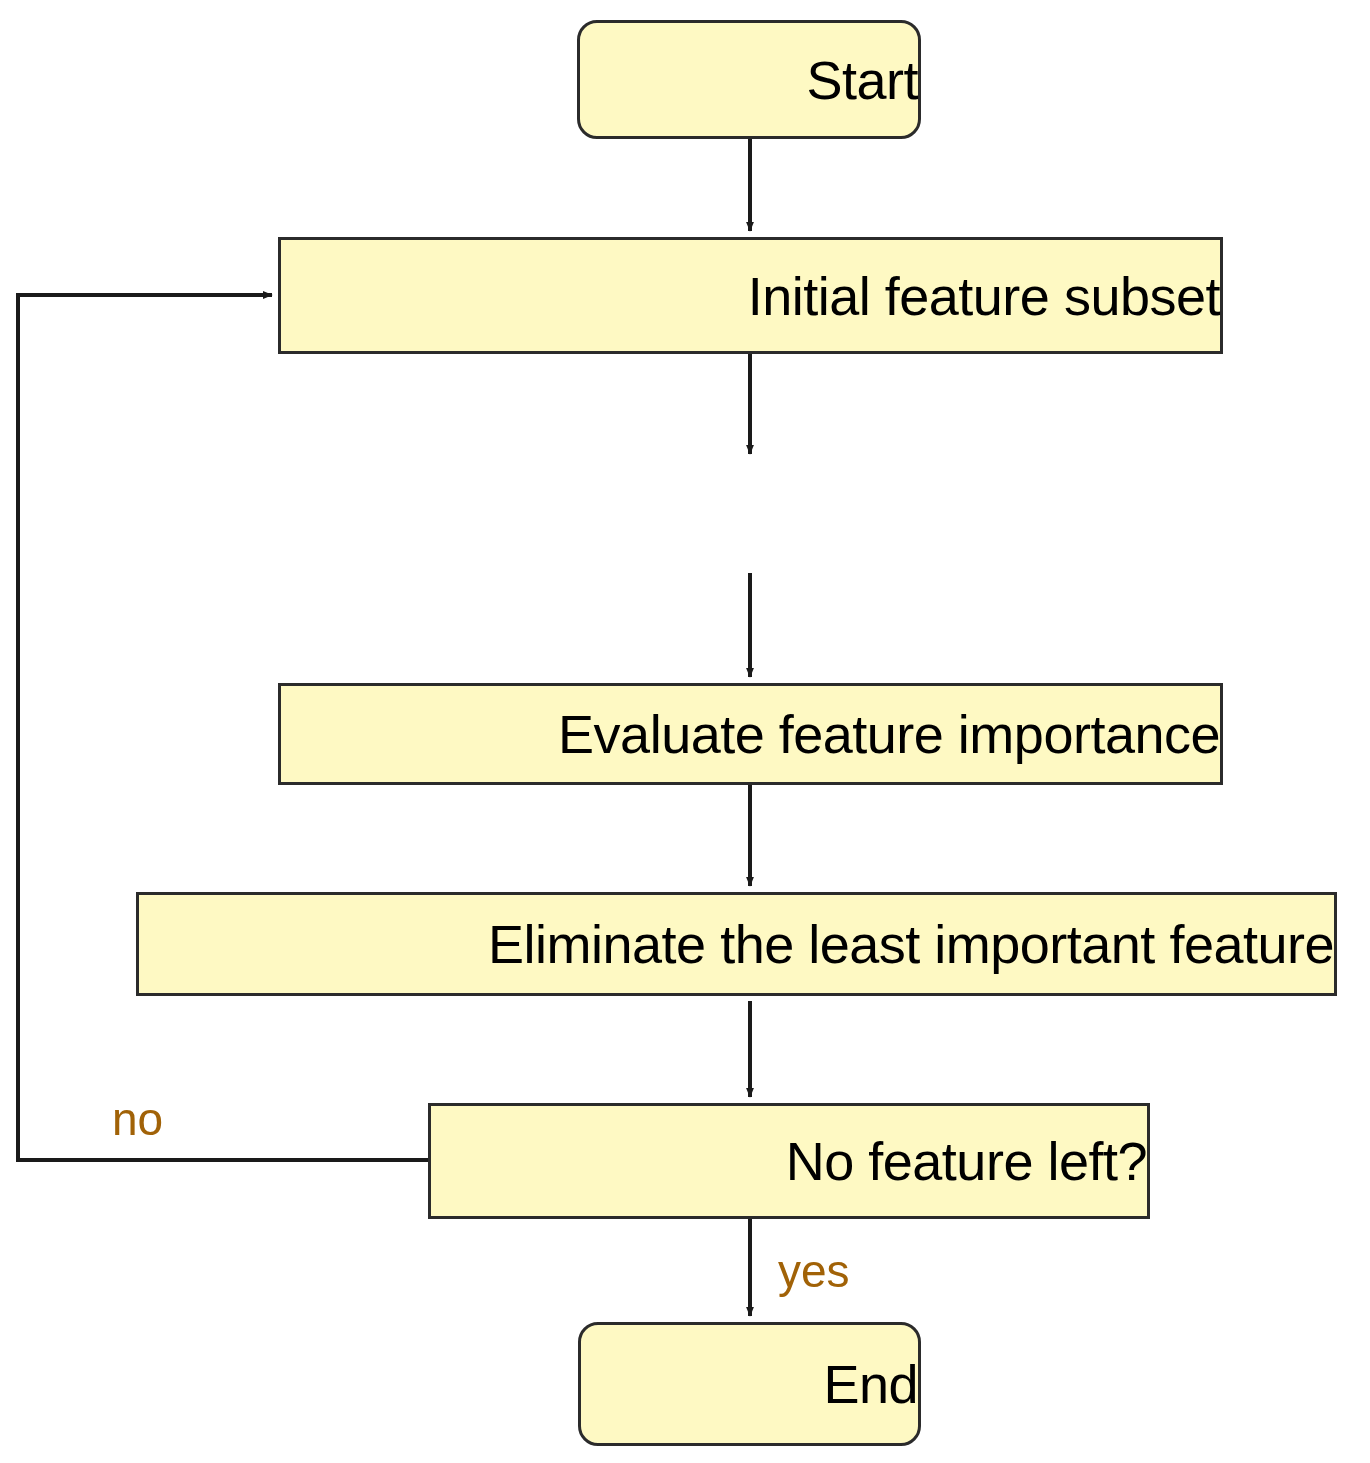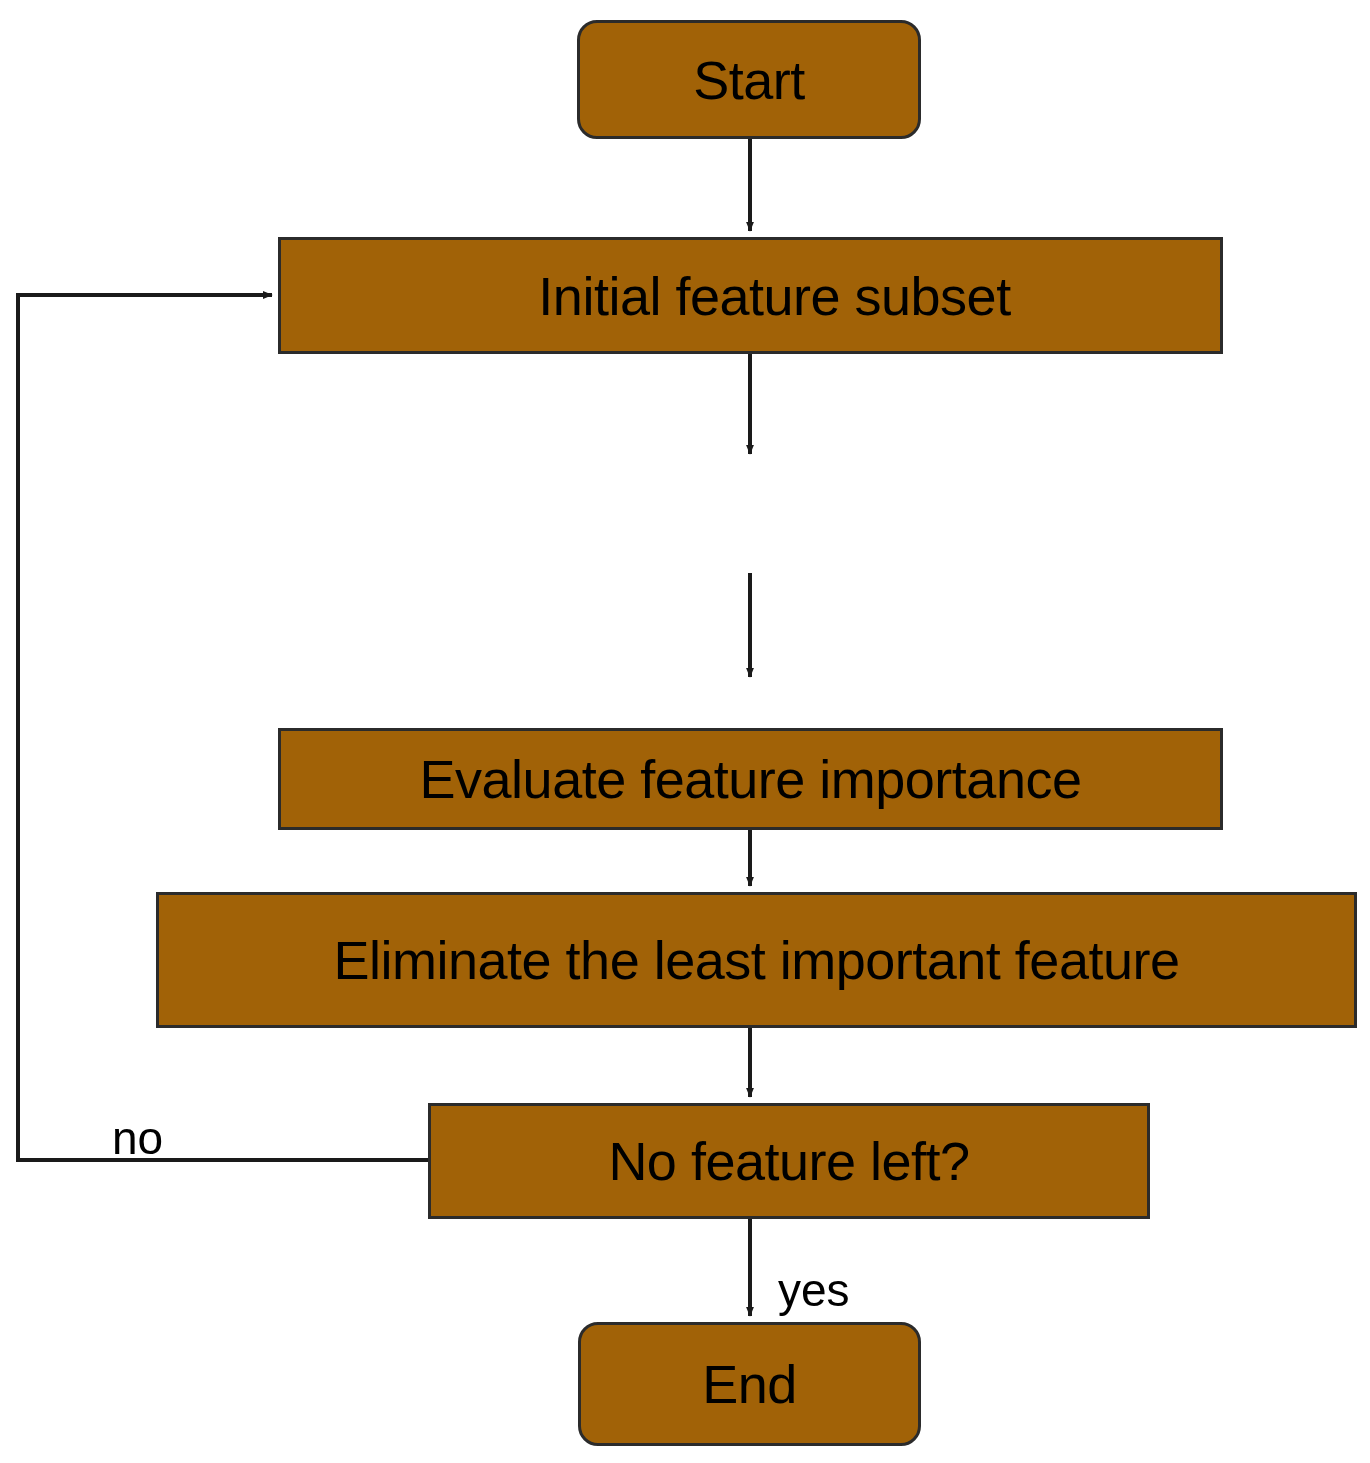--- a/index.html
+++ b/index.html
@@ -20,55 +20,54 @@
   #flow-svg {
     position: absolute;
     left: 0;
     top: 0;
     width: 1370px;
     height: 1463px;
   }
   .node {
     position: absolute;
     box-sizing: border-box;
-    background: #a16207;
+    background: #fef9c3;
     border: 3px solid #2b2b2b;
     display: flex;
     align-items: center;
-    justify-content: center;
+    justify-content: flex-end;
     color: #000000;
     font-family: "Liberation Sans", sans-serif;
     font-weight: 400;
     letter-spacing: -0.5px;
   }
   .node.terminator {
     border-radius: 20px;
   }
   .node-label {
     display: block;
     text-align: center;
     line-height: 1;
     white-space: nowrap;
   }
   .edge-label {
     position: absolute;
-    color: #000000;
+    color: #a16207;
     font-family: "Liberation Sans", sans-serif;
     font-size: 46px;
     line-height: 1;
     white-space: nowrap;
-    margin-top: 19px;
   }
 
   
   #node-start      { left: 577px; top: 20px;   width: 344px; height: 119px; font-size: 54px; }
   #node-initial    { left: 278px; top: 237px;  width: 945px; height: 117px; font-size: 54px; padding-left: 48px; }
   #node-build      { left: 278px; top: 460px;  width: 945px; height: 113px; font-size: 54px; }
-  #node-evaluate   { left: 278px; top: 683px;  width: 945px; height: 102px; font-size: 54px; margin-top: 45px; }
-  #node-eliminate  { left: 156px; top: 892px;  width: 1201px; height: 136px; font-size: 54px; }
+  #node-evaluate   { left: 278px; top: 683px;  width: 945px; height: 102px; font-size: 54px; }
+  #node-eliminate  { left: 136px; top: 892px;  width: 1201px; height: 104px; font-size: 54px; }
   #node-decision   { left: 428px; top: 1103px; width: 722px; height: 116px; font-size: 54px; }
   #node-end        { left: 578px; top: 1322px; width: 343px; height: 124px; font-size: 54px; }
 
   
   #label-no  { left: 112px; top: 1096px; }
   #label-yes { left: 778px; top: 1248px; }
 </style>
 </head>
 <body>
 

